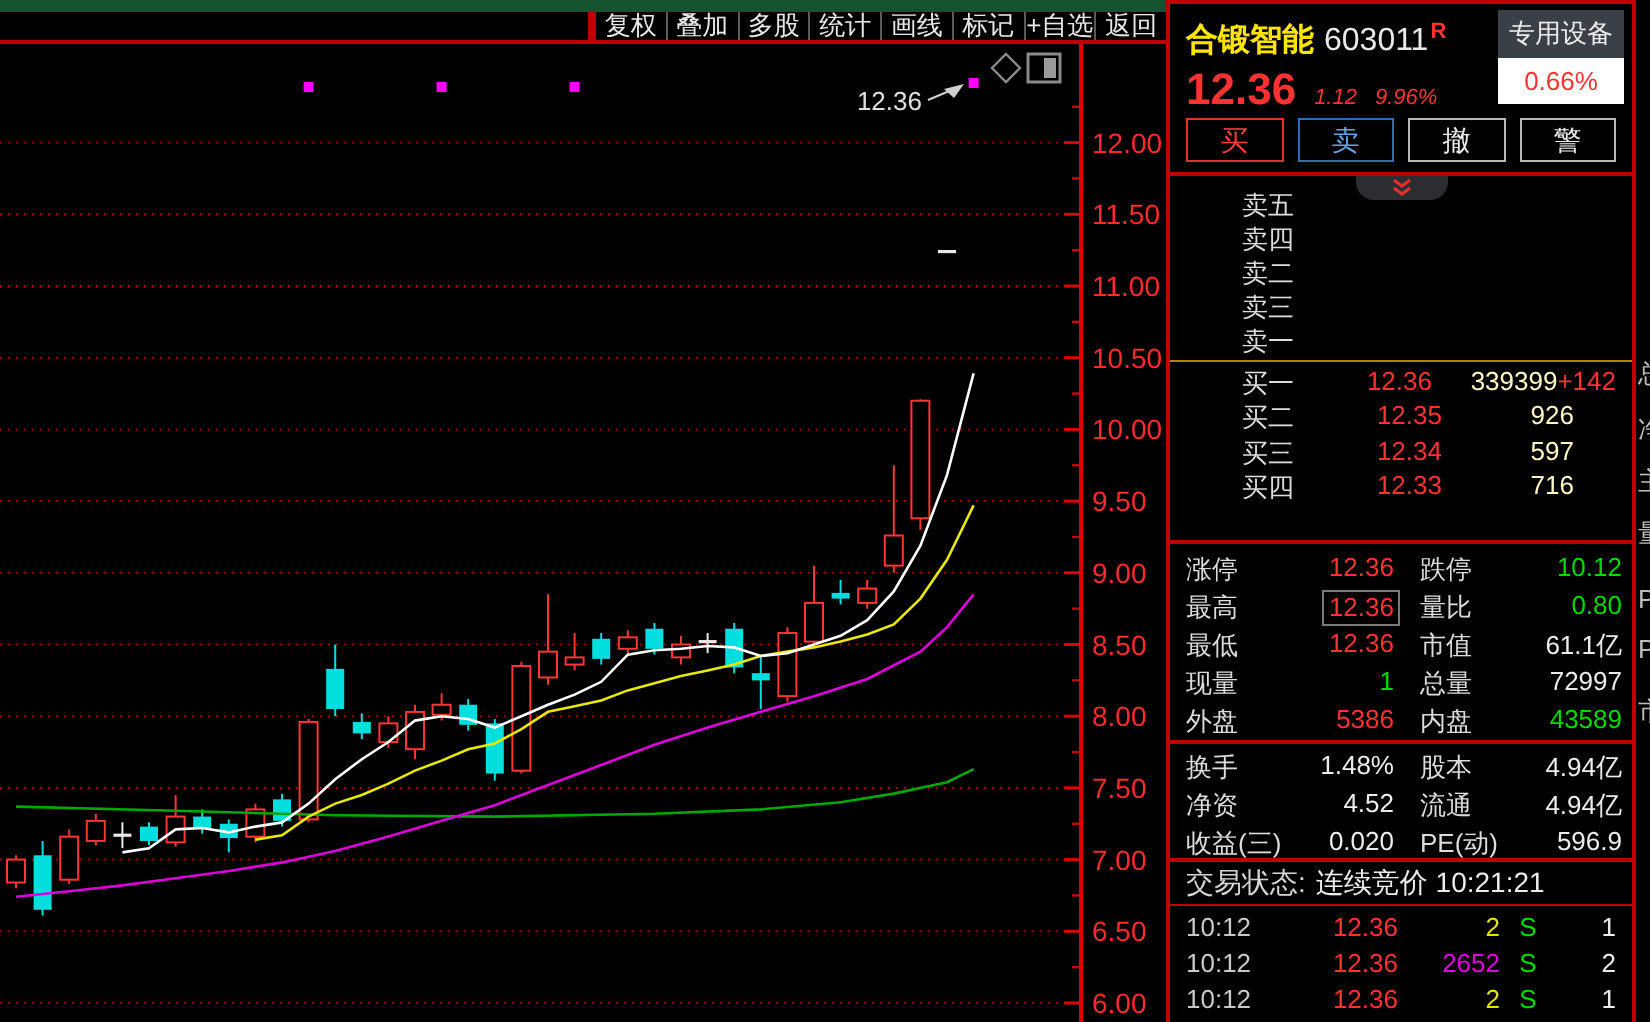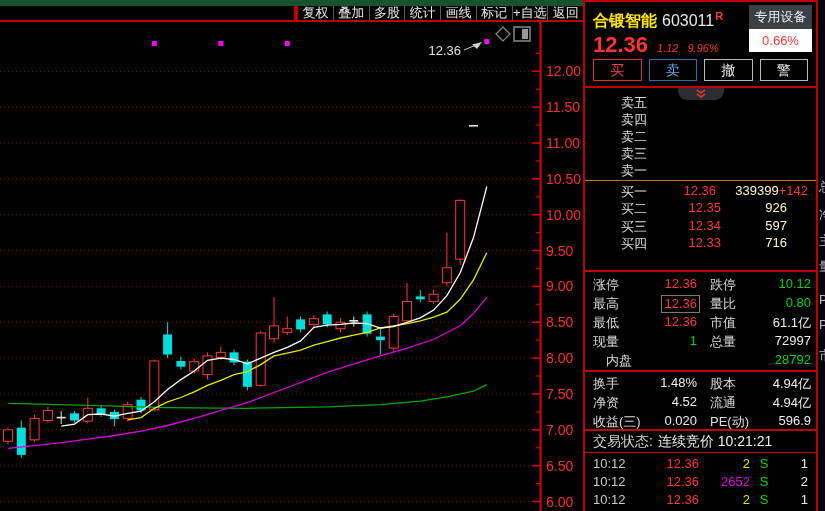--- a/index.html
+++ b/index.html
@@ -373,23 +373,27 @@
         <div class="scell1">
             <span class="slabel">现量</span>
             <span class="sval green">1</span>
           </div>
         <div class="scell2">
             <span class="slabel">总量</span>
             <span class="sval white">72997</span>
           </div>
       </div>
       <div class="srow">
+        <div class="scell1">
+            <span class="slabel">外盘</span>
+            <span class="sval red">5386</span>
+          </div>
         <div class="scell2">
             <span class="slabel">内盘</span>
-            <span class="sval green">28792</span>
+            <span class="sval green">43589</span>
           </div>
       </div>
     </div>
 
     <div class="sep-red2"></div>
 
     <div class="p-stats2">
       <div class="srow">
         <div class="scell1">
             <span class="slabel">换手</span>

